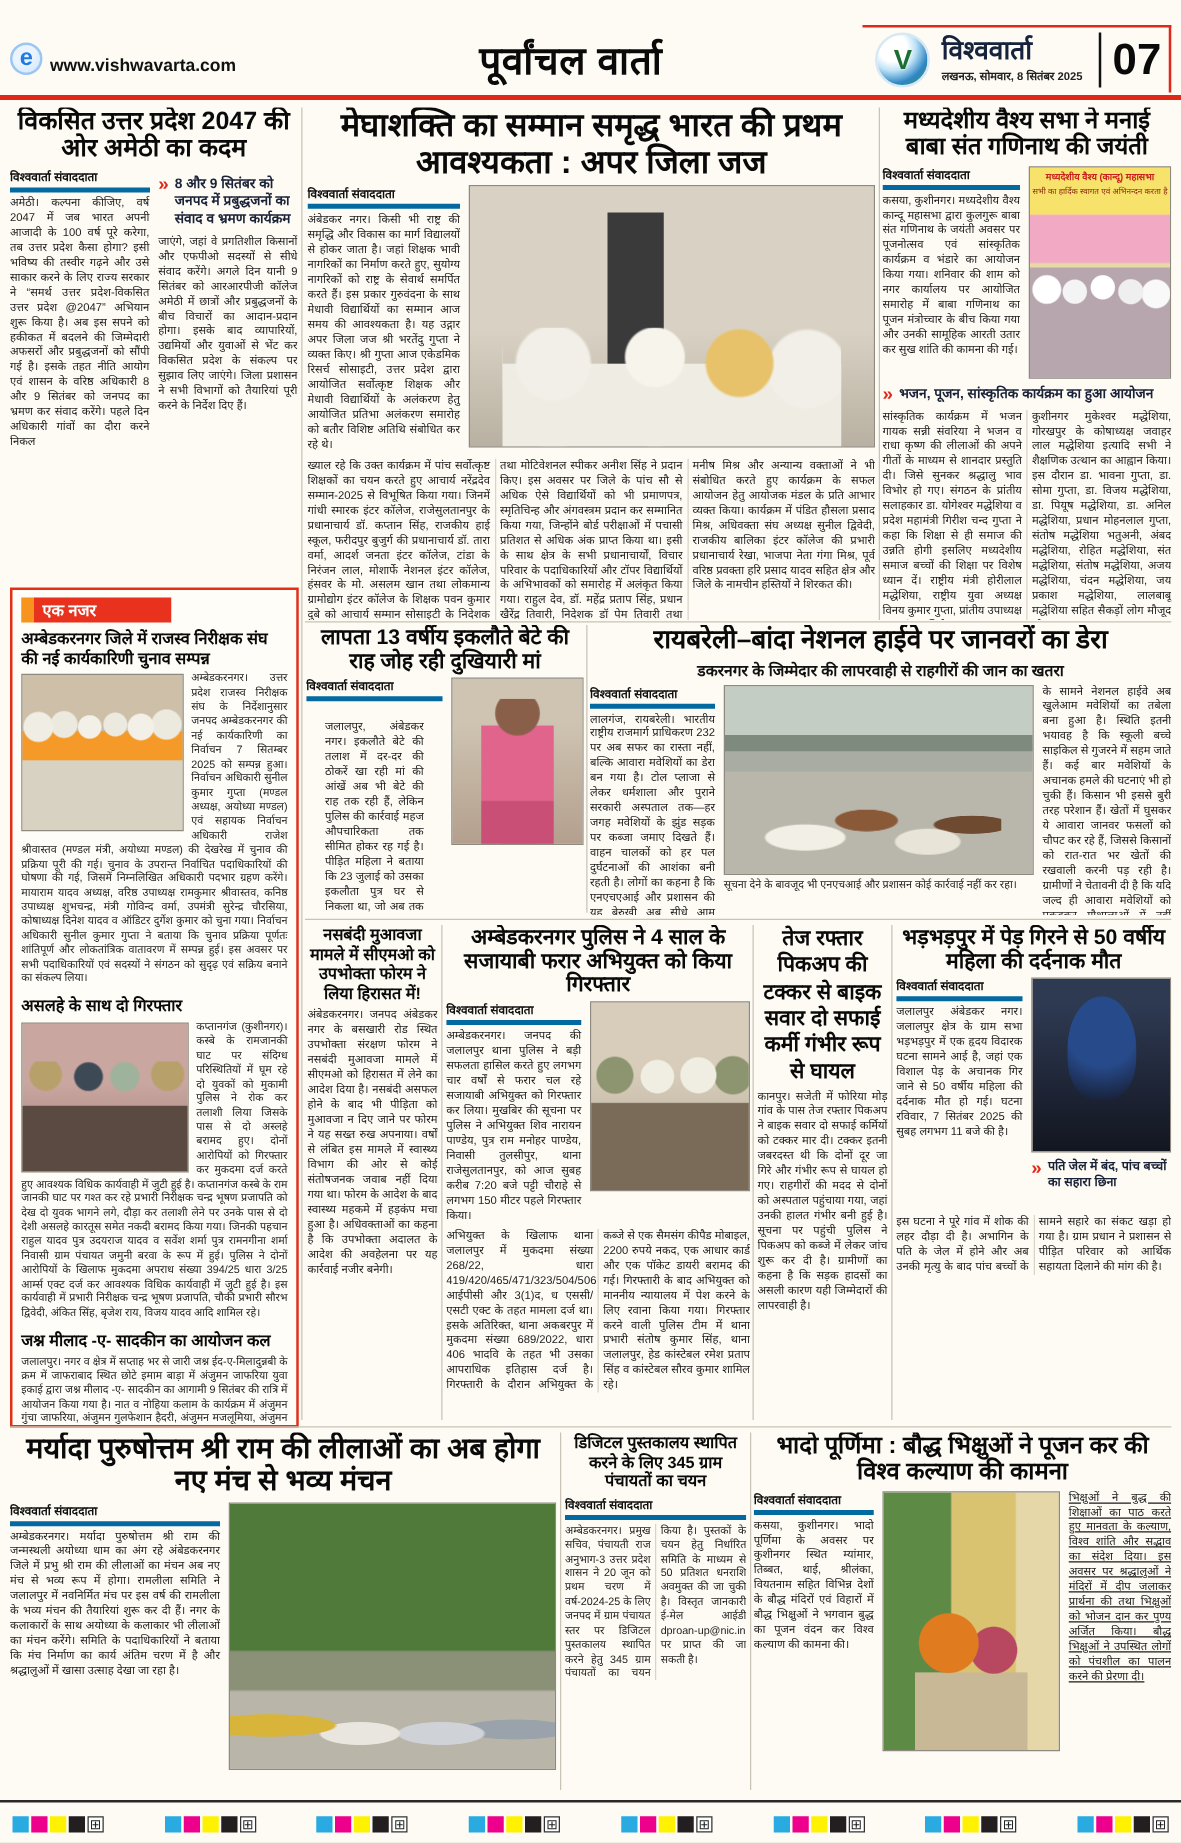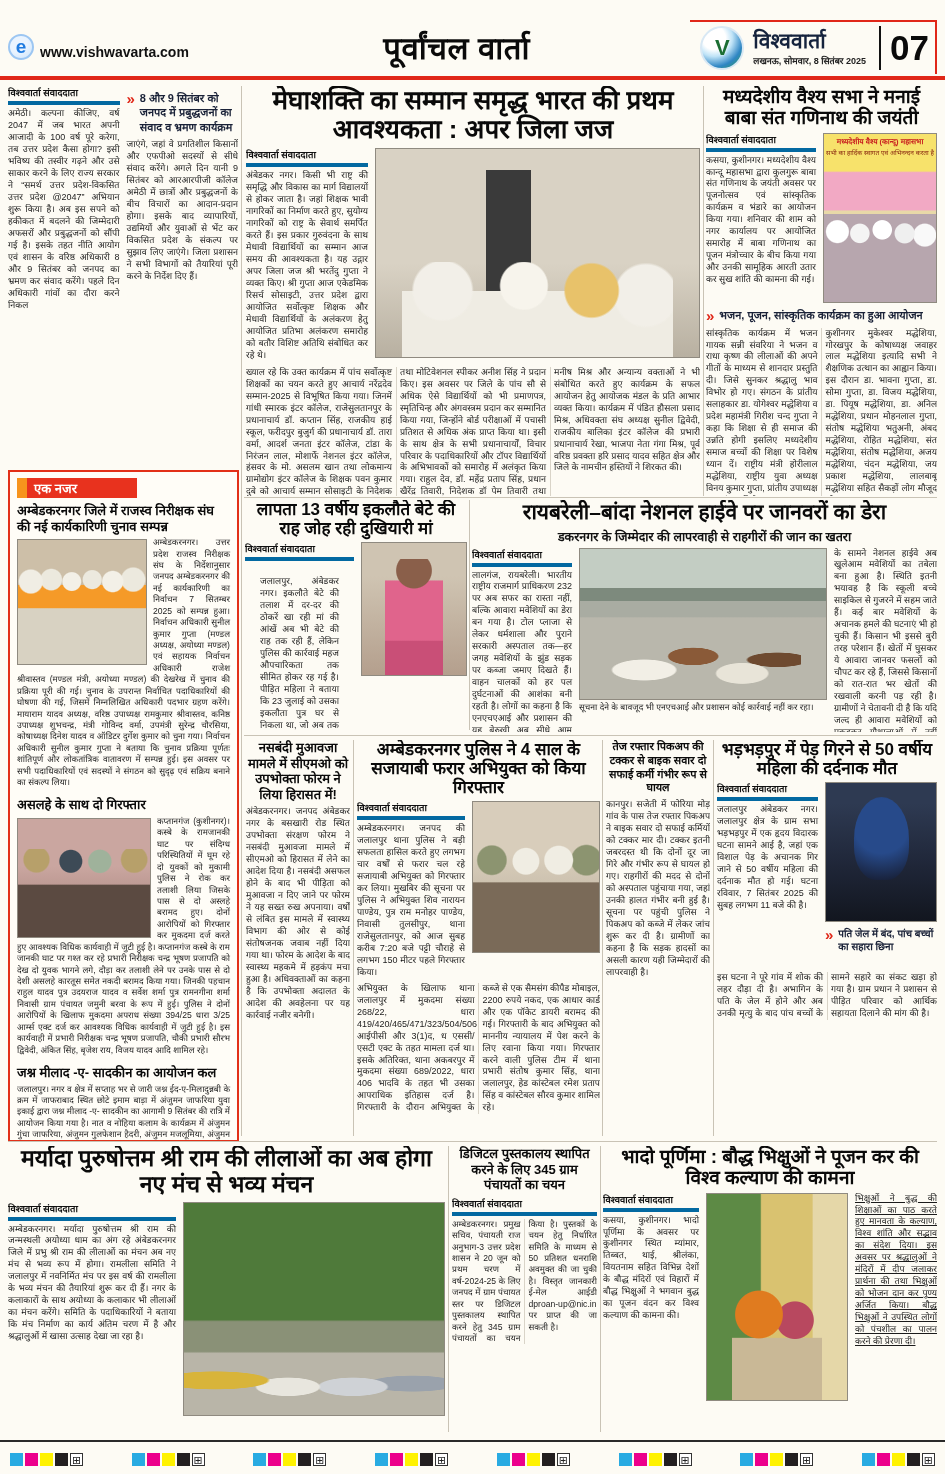--- a/index.html
+++ b/index.html
@@ -28,21 +28,21 @@
   .red-rule{position:absolute;left:0;top:76px;width:945px;height:4px;background:#e02718;}
   
   .article{position:absolute;overflow:hidden;}
   .hl{font-weight:bold;text-align:center;line-height:1.12;color:#0a0a0a;margin:0 0 4px 0;}
   .hl.xl{font-size:26px;}
   .hl.lg{font-size:20px;}
   .hl.lg2{font-size:19px;}
   .hl.md{font-size:17px;}
   .hl.md2{font-size:21px;}
   .hl.sm{font-size:13px;line-height:1.2;}
-  .hl.sm2{font-size:11px;line-height:1.25;}
+  .hl.sm2{font-size:17px;line-height:1.25;}
   .subhead{font-size:12.5px;font-weight:bold;text-align:center;margin:0 0 3px 0;color:#111;}
   .byline{font-size:9.5px;font-weight:bold;color:#101010;border-bottom:4px solid #0369a1;padding-bottom:2px;margin-bottom:3px;}
   .body{font-size:9px;line-height:1.33;text-align:justify;color:#1d1d1d;}
   .body.small{font-size:8.6px;}
   .cols2{column-count:2;column-gap:8px;column-rule:1px solid #d9d4c8;}
   .cols3{column-count:3;column-gap:8px;column-rule:1px solid #d9d4c8;}
   .row{display:flex;gap:7px;align-items:flex-start;}
   .col{min-width:0;}
   .photo{border:1px solid #8f8a80;flex:none;}
   .caption{font-size:8.6px;text-align:justify;line-height:1.3;margin-top:2px;color:#222;}
@@ -149,20 +149,21 @@
       <div>
         <div class="paper-name">विश्ववार्ता</div>
         <div class="edition">लखनऊ,   सोमवार, 8 सितंबर 2025</div>
       </div>
       <div class="pageno">07</div>
     </div>
   </header>
   <div class="red-rule"></div>
 
   <section class="article" style="left:8px;top:86px;width:230px;height:378px;">
+    <h2 class="hl lg">विकसित उत्तर प्रदेश 2047 की ओर अमेठी का कदम</h2>
     <div class="row">
       <div class="col" style="flex:1;">
         <div class="byline">विश्ववार्ता संवाददाता</div>
         <p class="body" style="margin:0;">अमेठी। कल्पना कीजिए, वर्ष 2047 में जब भारत अपनी आजादी के 100 वर्ष पूरे करेगा, तब उत्तर प्रदेश कैसा होगा? इसी भविष्य की तस्वीर गढ़ने और उसे साकार करने के लिए राज्य सरकार ने “समर्थ उत्तर प्रदेश-विकसित उत्तर प्रदेश @2047” अभियान शुरू किया है। अब इस सपने को हकीकत में बदलने की जिम्मेदारी अफसरों और प्रबुद्धजनों को सौंपी गई है। इसके तहत नीति आयोग एवं शासन के वरिष्ठ अधिकारी 8 और 9 सितंबर को जनपद का भ्रमण कर संवाद करेंगे। पहले दिन अधिकारी गांवों का दौरा करने निकल</p>
       </div>
       <div class="col" style="flex:1;">
         <div class="pq">
           <span class="mark">»</span>
           <span>8 और 9 सितंबर को जनपद में प्रबुद्धजनों का संवाद व भ्रमण कार्यक्रम</span>
         </div>

